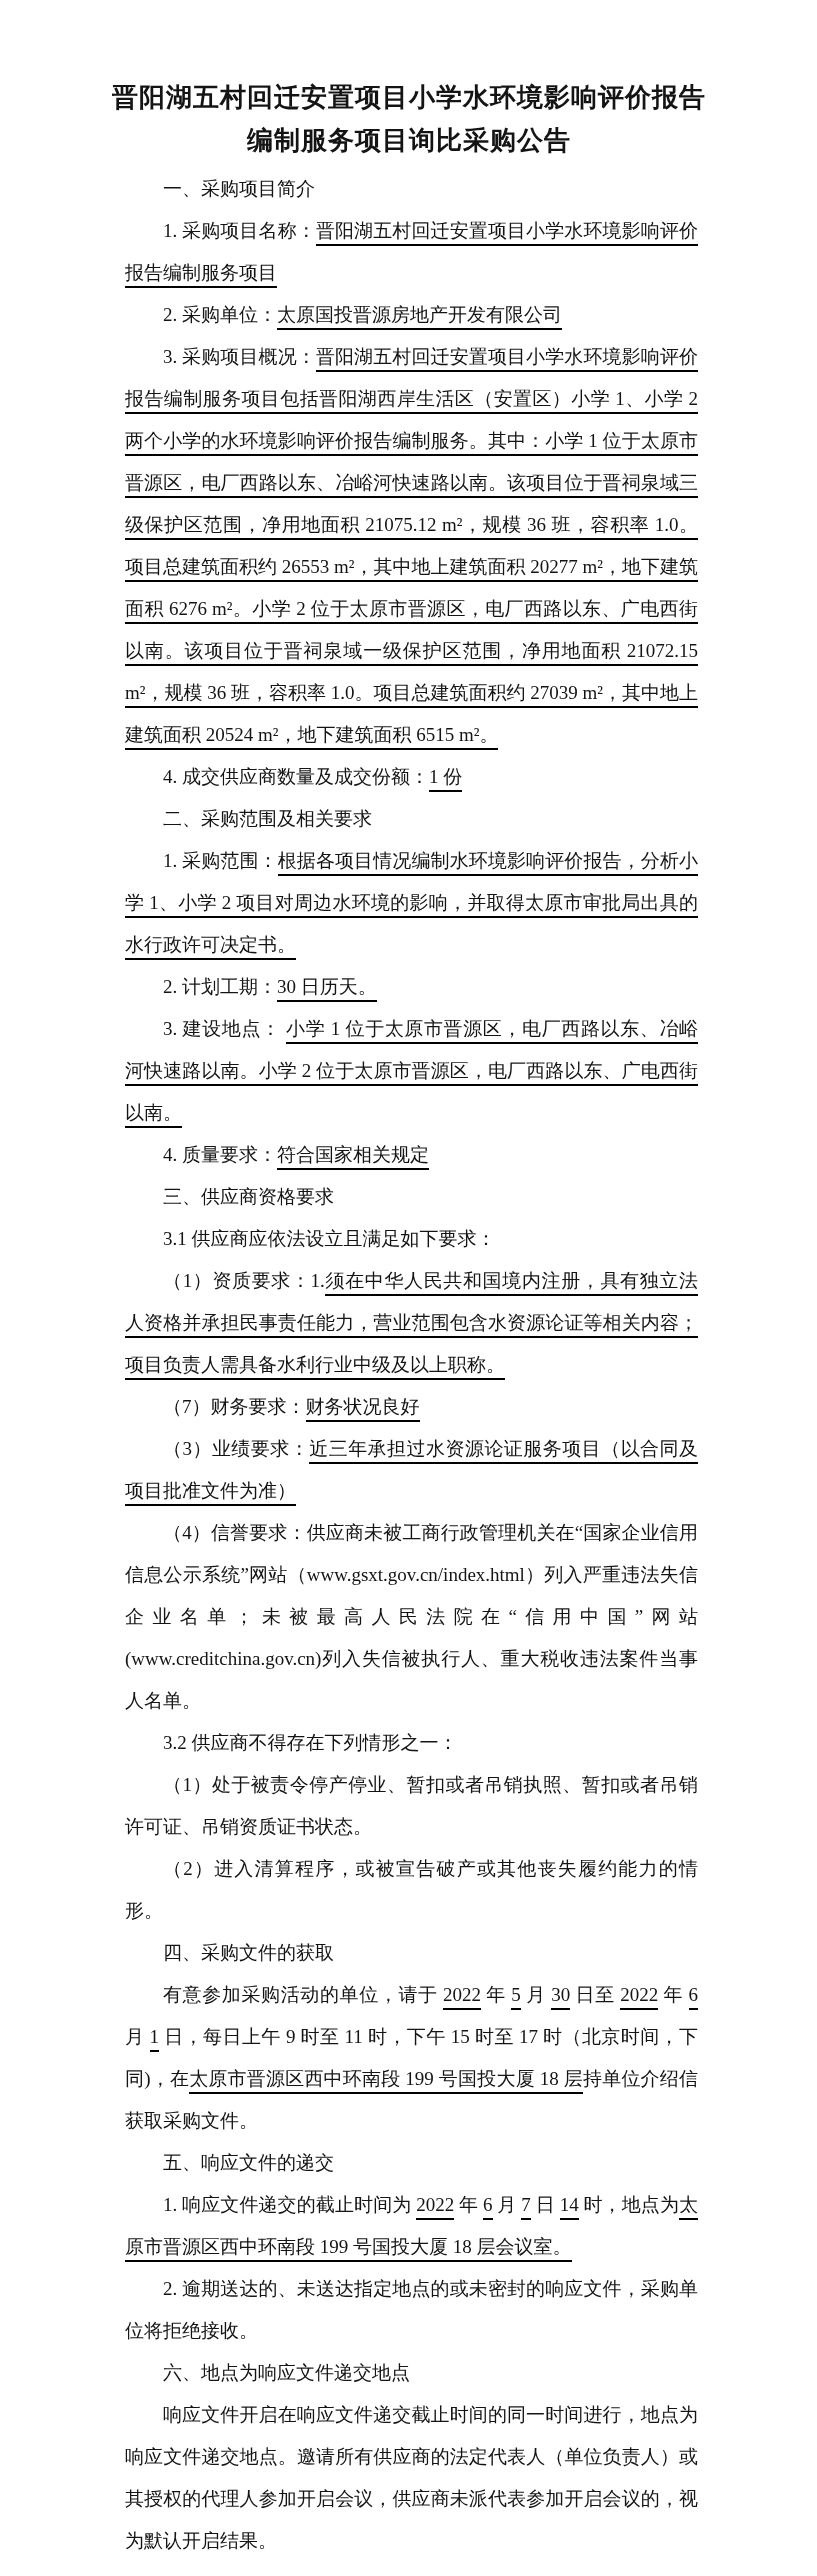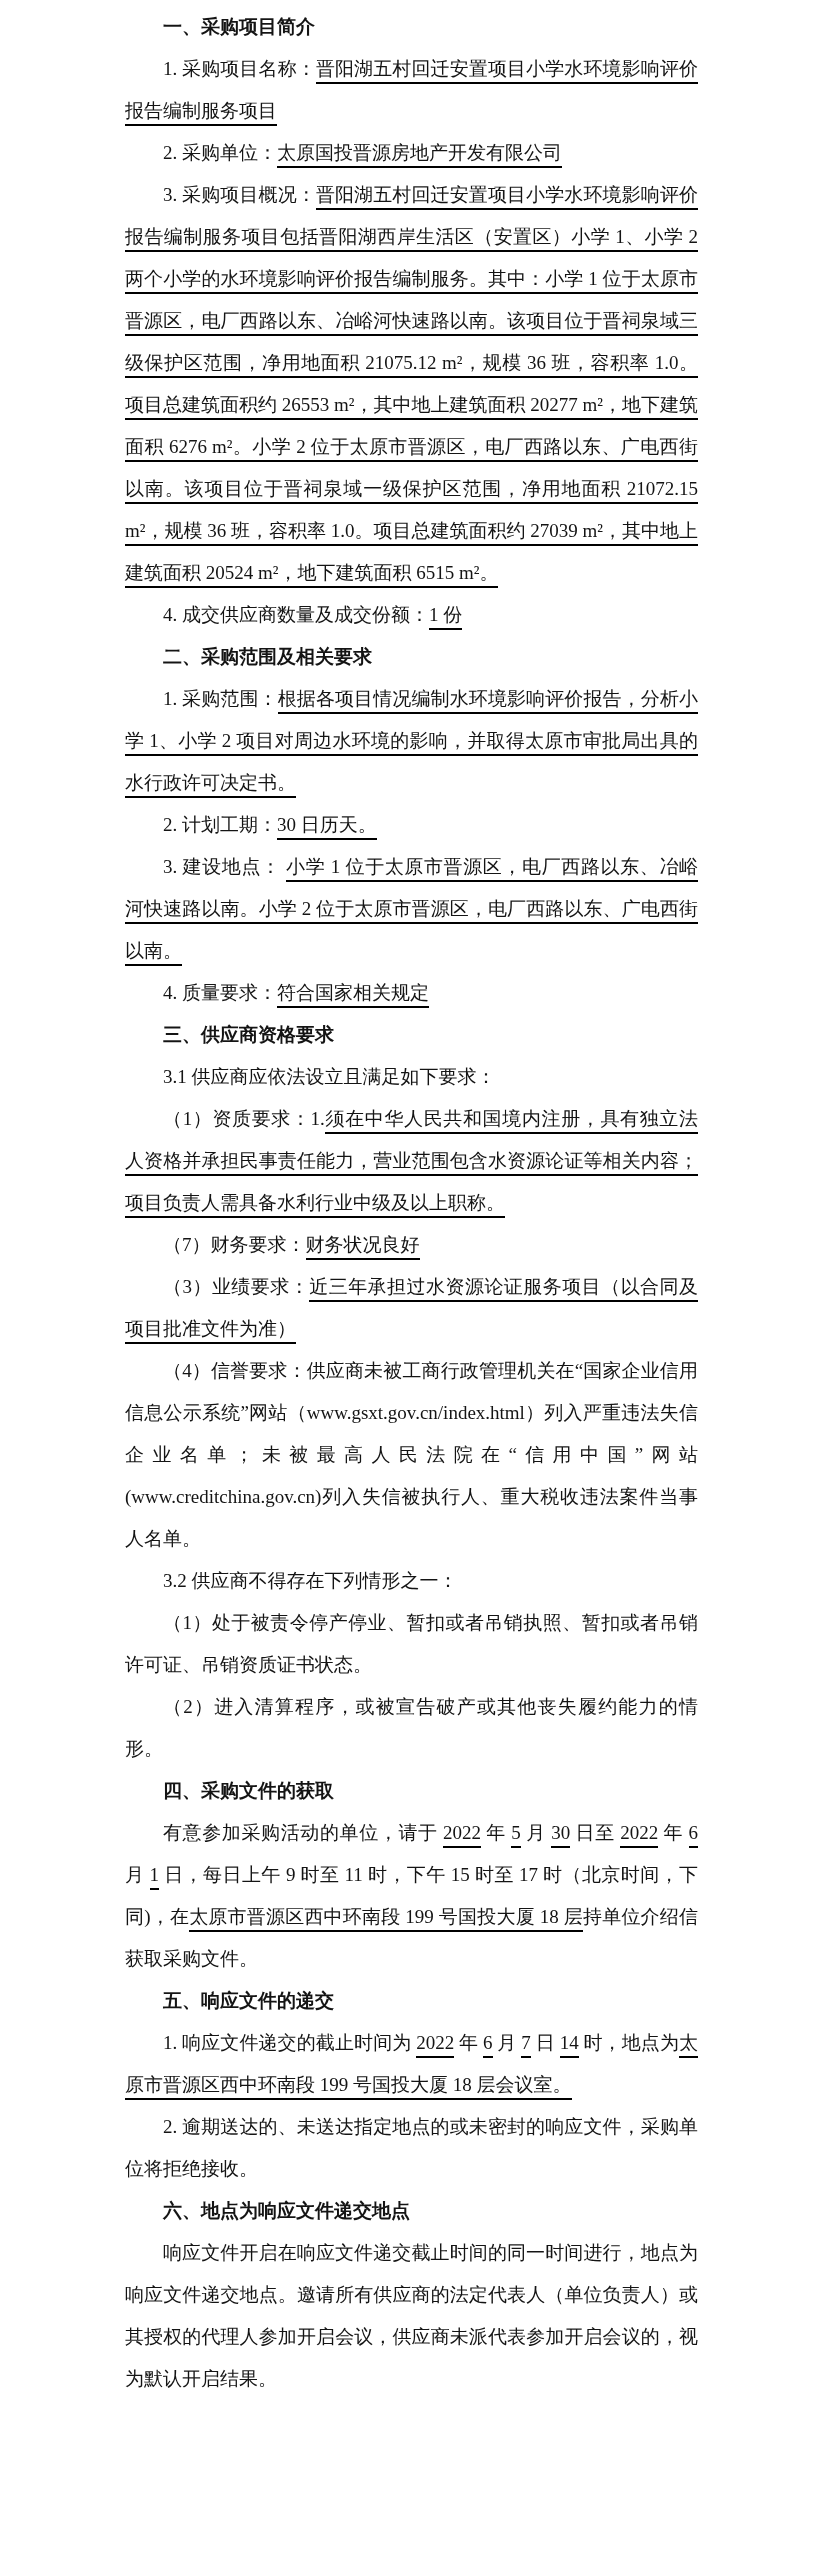--- a/index.html
+++ b/index.html
@@ -30,31 +30,35 @@
     font-size: 19px;
     line-height: 42px;
     text-align: justify;
   }
   .content p {
     margin: 0;
     padding: 0;
     text-indent: 38px;
   }
   .content p.heading {
-    font-weight: bold;
+    font-weight: normal;
   }
   .u {
     border-bottom: 2.1px solid #000000;
     padding-bottom: 2.6px;
   }
 </style>
 </head>
 <body>
 
 <div class="page">
+  <div class="doc-title">
+    <div>晋阳湖五村回迁安置项目小学水环境影响评价报告</div>
+    <div>编制服务项目询比采购公告</div>
+  </div>
   <div class="content">
       <p class="block heading"><span>一、采购项目简介</span></p>
       <p class="block para"><span>1. 采购项目名称：</span><span class="u">晋阳湖五村回迁安置项目小学水环境影响评价报告编制服务项目</span></p>
       <p class="block para"><span>2. 采购单位：</span><span class="u">太原国投晋源房地产开发有限公司</span></p>
       <p class="block para"><span>3. 采购项目概况：</span><span class="u">晋阳湖五村回迁安置项目小学水环境影响评价报告编制服务项目包括晋阳湖西岸生活区（安置区）小学 1、小学 2 两个小学的水环境影响评价报告编制服务。其中：小学 1 位于太原市晋源区，电厂西路以东、冶峪河快速路以南。该项目位于晋祠泉域三级保护区范围，净用地面积 21075.12 m²，规模 36 班，容积率 1.0。项目总建筑面积约 26553 m²，其中地上建筑面积 20277 m²，地下建筑面积 6276 m²。小学 2 位于太原市晋源区，电厂西路以东、广电西街以南。该项目位于晋祠泉域一级保护区范围，净用地面积 21072.15 m²，规模 36 班，容积率 1.0。项目总建筑面积约 27039 m²，其中地上建筑面积 20524 m²，地下建筑面积 6515 m²。</span></p>
       <p class="block para"><span>4. 成交供应商数量及成交份额：</span><span class="u">1 份</span></p>
       <p class="block heading"><span>二、采购范围及相关要求</span></p>
       <p class="block para"><span>1. 采购范围：</span><span class="u">根据各项目情况编制水环境影响评价报告，分析小学 1、小学 2 项目对周边水环境的影响，并取得太原市审批局出具的水行政许可决定书。</span></p>
       <p class="block para"><span>2. 计划工期：</span><span class="u">30 日历天。</span></p>
       <p class="block para"><span>3. 建设地点： </span><span class="u">小学 1 位于太原市晋源区，电厂西路以东、冶峪河快速路以南。小学 2 位于太原市晋源区，电厂西路以东、广电西街以南。</span></p>

